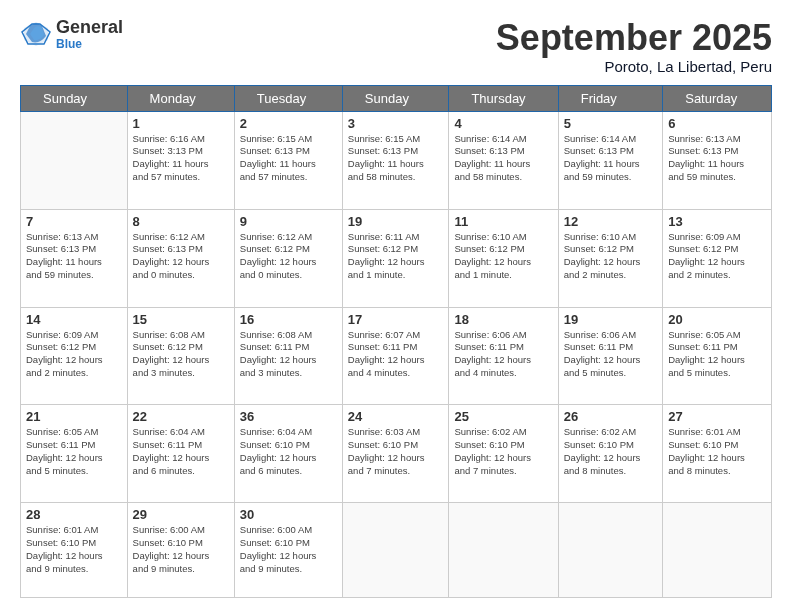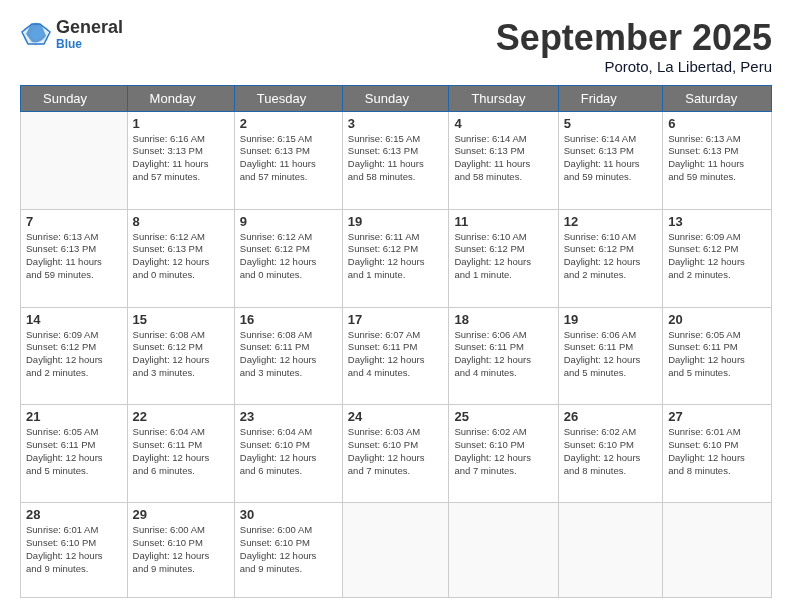--- a/index.html
+++ b/index.html
@@ -296,21 +296,21 @@
 and 5 minutes.</div>
           </td>
           <td>
             <span class="day-number">22</span>
             <div class="day-info" style="white-space: pre-line;">Sunrise: 6:04 AM
 Sunset: 6:11 PM
 Daylight: 12 hours
 and 6 minutes.</div>
           </td>
           <td>
-            <span class="day-number">23</span>
+            <span class="day-number">36</span>
             <div class="day-info" style="white-space: pre-line;">Sunrise: 6:04 AM
 Sunset: 6:10 PM
 Daylight: 12 hours
 and 6 minutes.</div>
           </td>
           <td>
             <span class="day-number">24</span>
             <div class="day-info" style="white-space: pre-line;">Sunrise: 6:03 AM
 Sunset: 6:10 PM
 Daylight: 12 hours

